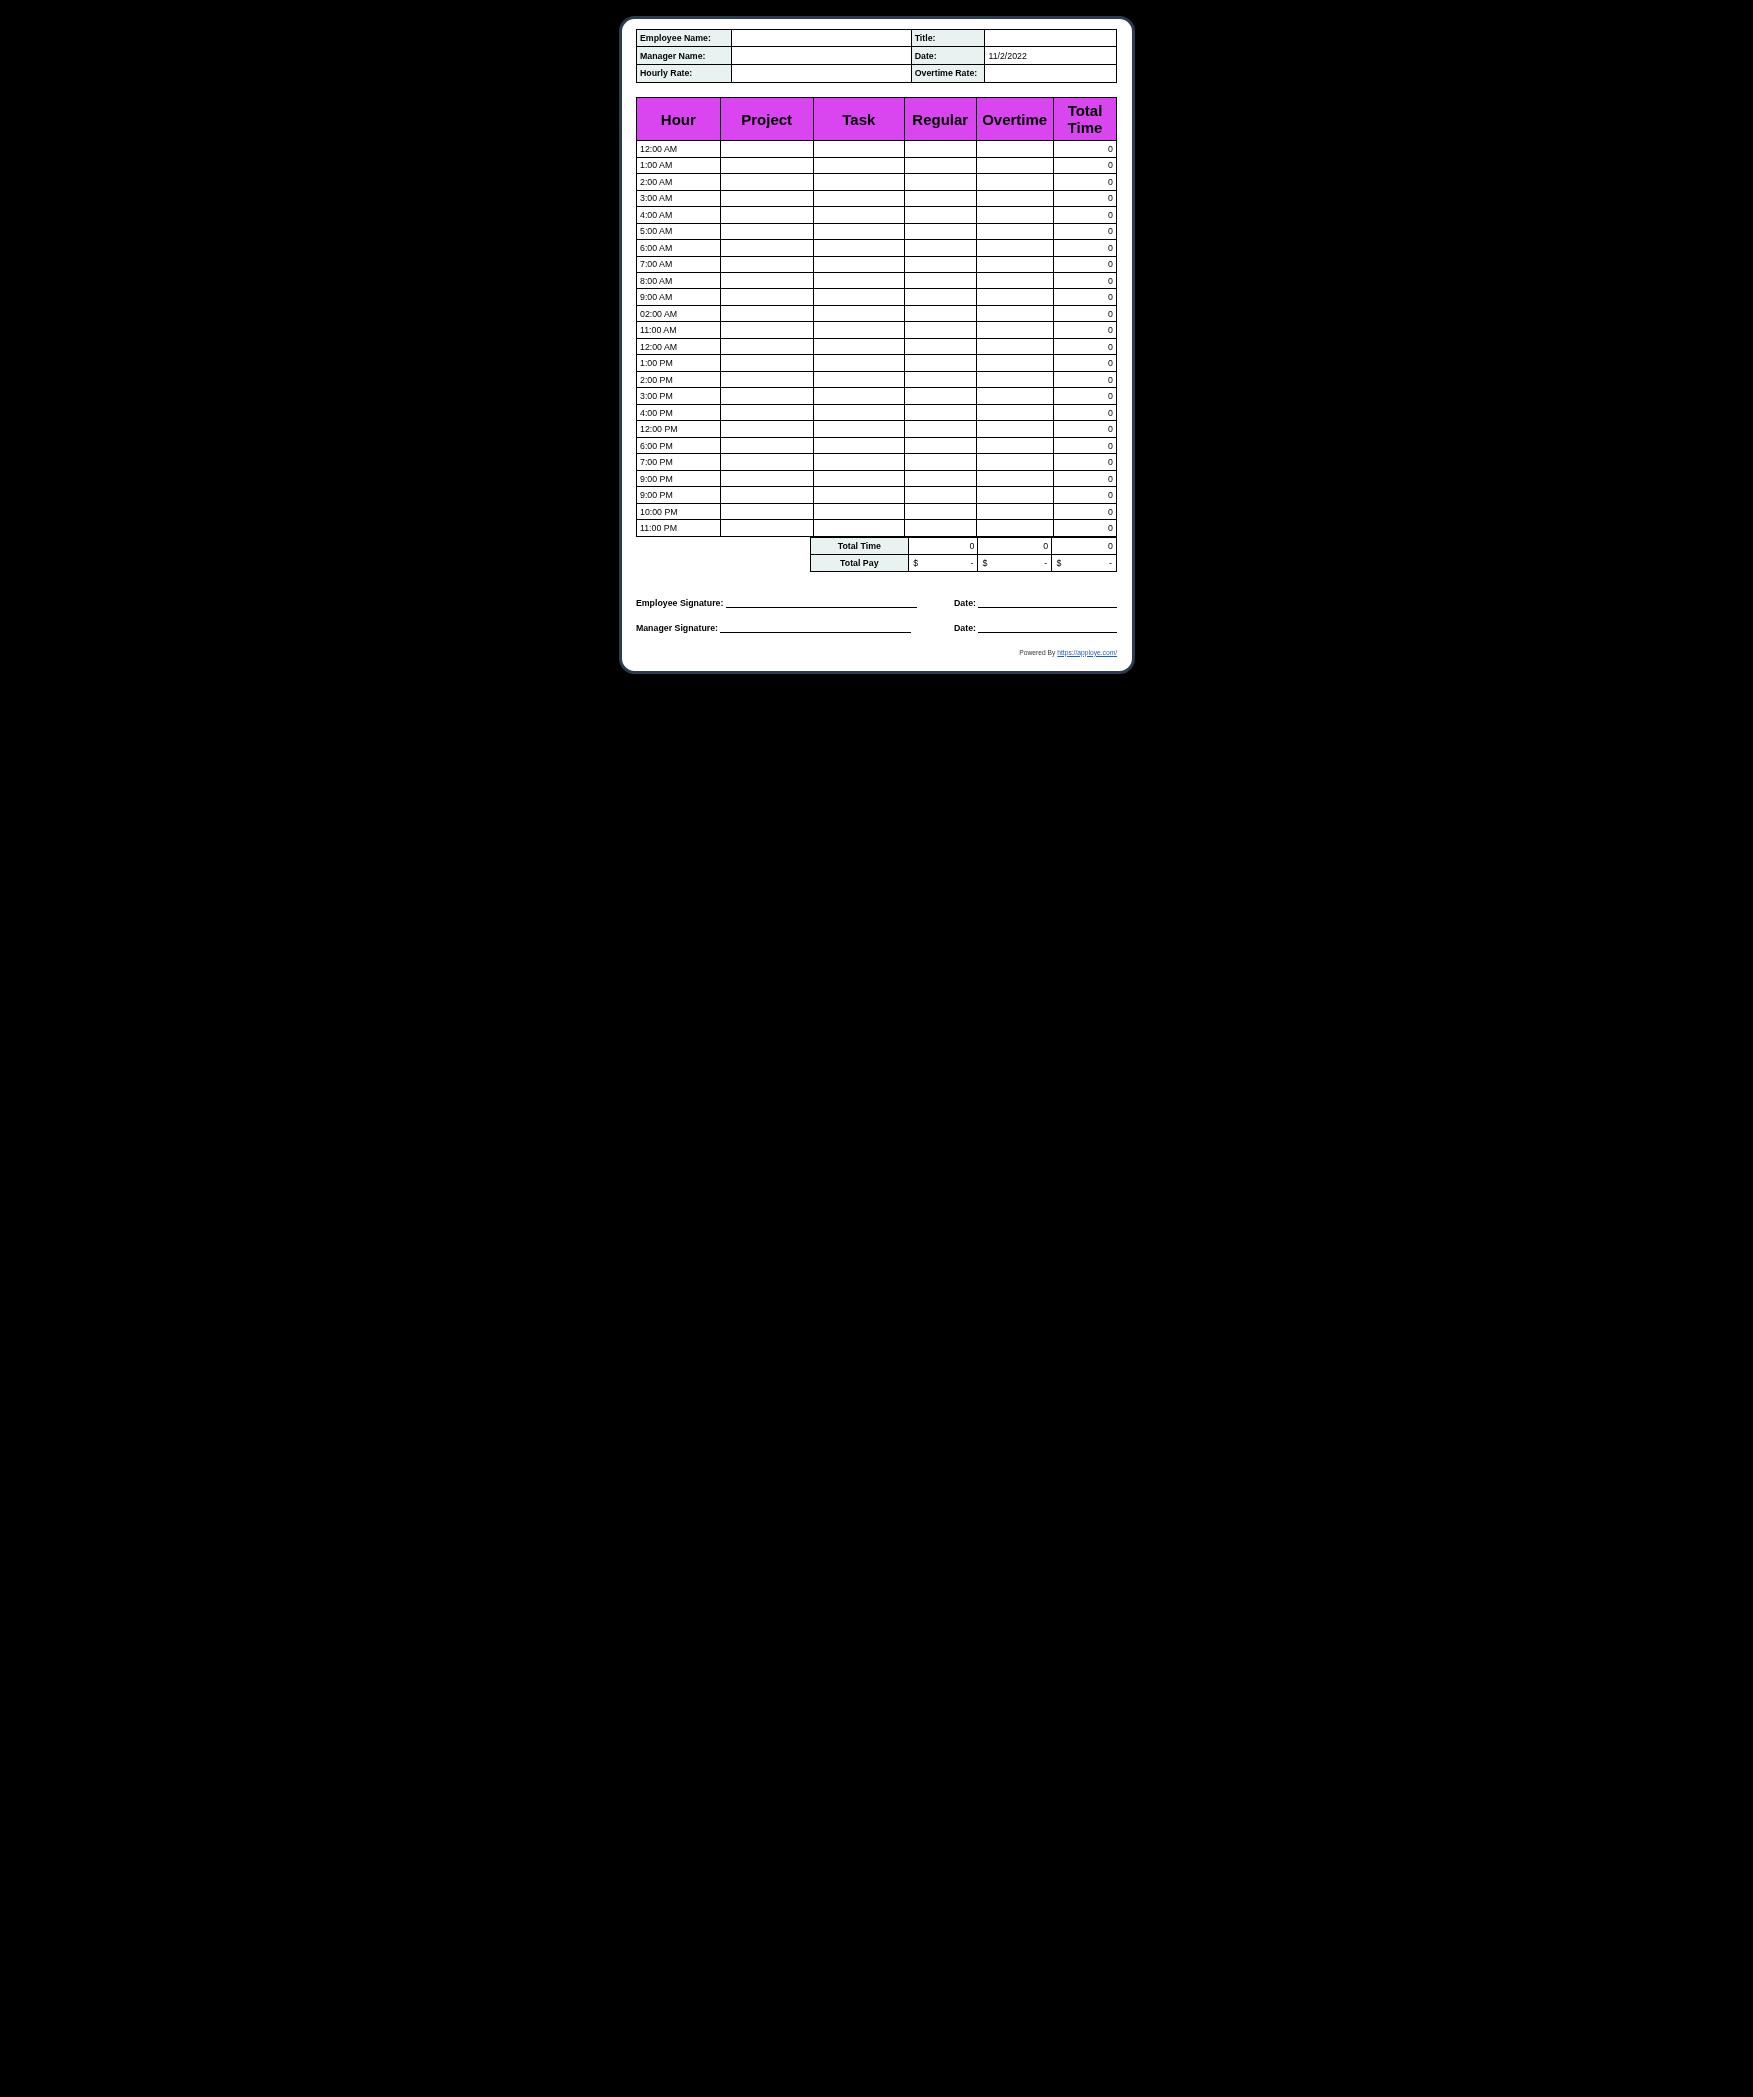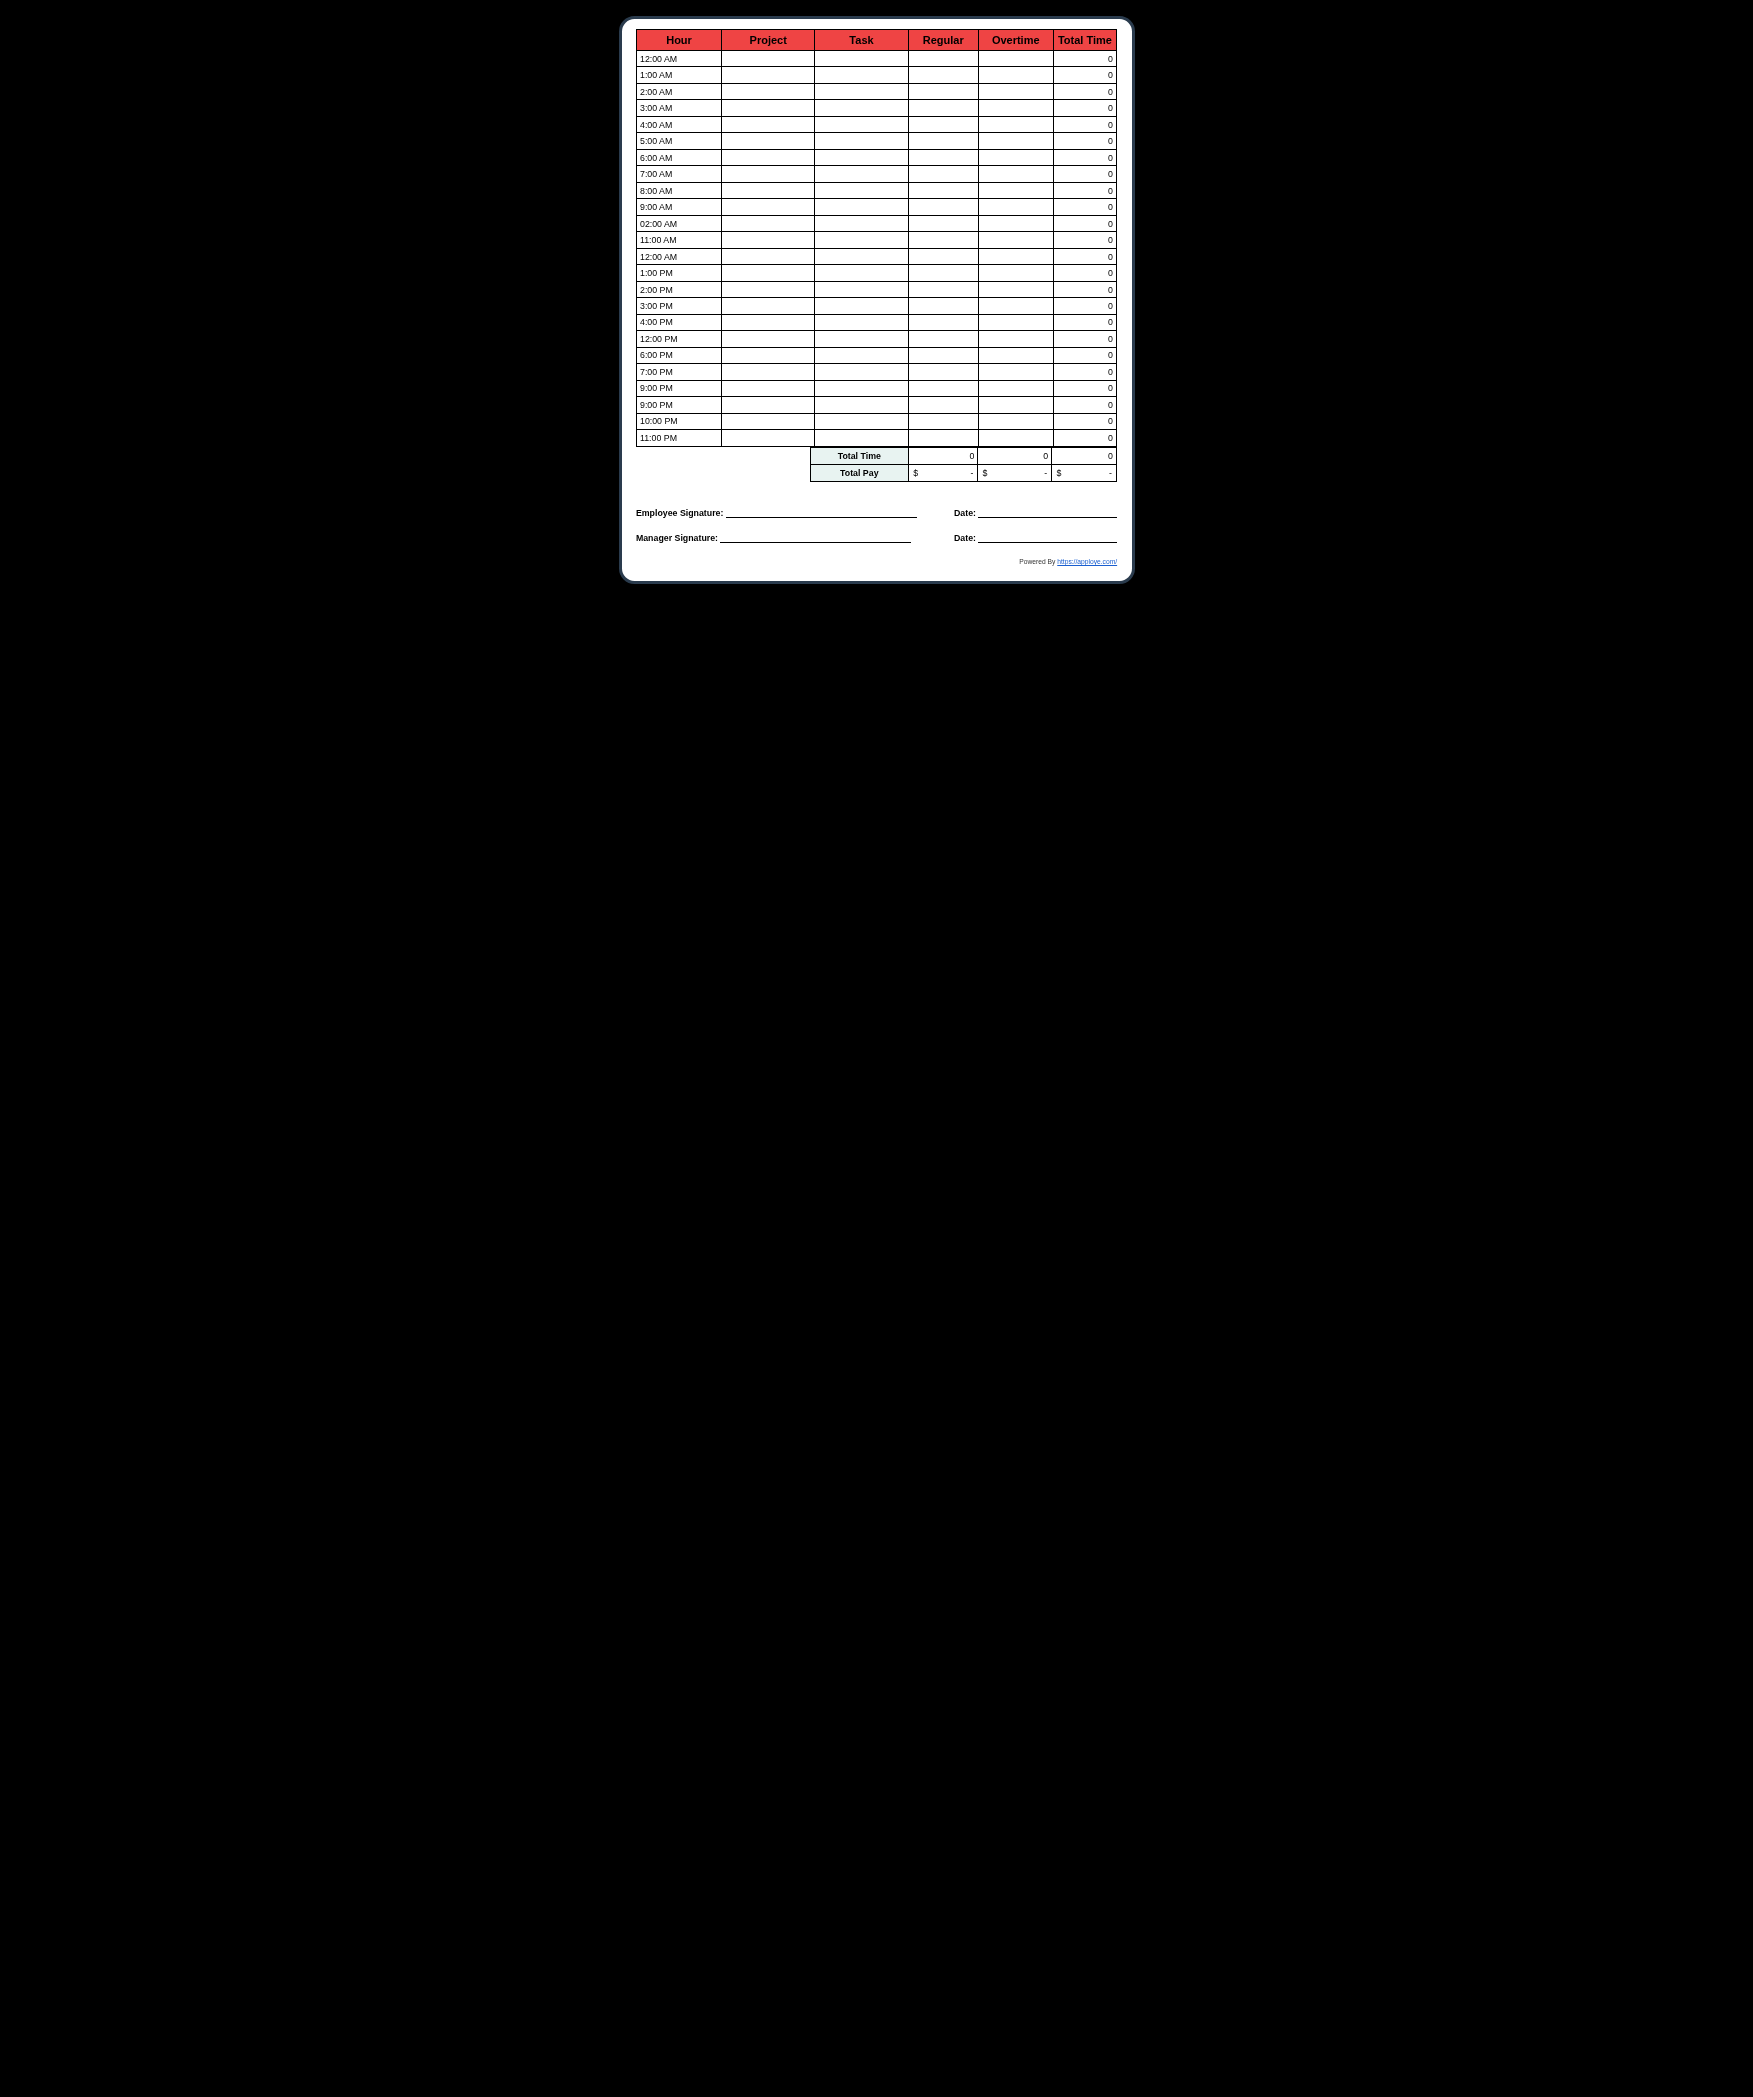--- a/index.html
+++ b/index.html
@@ -22,22 +22,22 @@
   }
   table.info td.lbl2{
     background:#e8f3f1;font-weight:700;width:67px;white-space:nowrap;
   }
   table.info td.val{width:191px;}
   table.info td.val2{width:134px;}
 
   
   table.grid{width:100%;border-collapse:collapse;}
   table.grid th{
-    background:#ef4444;border:0.5px solid #000;font-weight:700;
-    font-size:11px;padding:4.1px 2.1px;
+    background:#d946ef;border:0.5px solid #000;font-weight:700;
+    font-size:15px;padding:4.1px 2.1px;
   }
   table.grid td{
     border:0.5px solid #000;font-size:8.8px;padding:2.1px 3.1px;height:11.3px;
   }
   table.grid td.hour{width:88px;}
   table.grid td.proj{width:95px;}
   table.grid td.task{width:98px;}
   table.grid td.reg {width:67px;text-align:right;}
   table.grid td.ot  {width:72px;text-align:right;}
   table.grid td.tot {width:62px;text-align:right;}
@@ -65,20 +65,42 @@
   .powered{
     text-align:right;font-size:6.7px;color:#333;margin-top:15.5px;
   }
   .powered a{color:#1a5fd0;text-decoration:underline;}
 </style>
 </head>
 <body>
 
 <div class="sheet">
 
+  <table class="info">
+    <tbody>
+        <tr>
+      <td class="lbl">Employee Name:</td>
+      <td class="val"></td>
+      <td class="lbl2">Title:</td>
+      <td class="val2"></td>
+    </tr>
+    <tr>
+      <td class="lbl">Manager Name:</td>
+      <td class="val"></td>
+      <td class="lbl2">Date:</td>
+      <td class="val2">11/2/2022</td>
+    </tr>
+    <tr>
+      <td class="lbl">Hourly Rate:</td>
+      <td class="val"></td>
+      <td class="lbl2">Overtime Rate:</td>
+      <td class="val2"></td>
+    </tr>
+  </tbody>
+    </table>
 
   <table class="grid">
     <thead>
       <tr>
         <th>Hour</th>
         <th>Project</th>
         <th>Task</th>
         <th>Regular</th>
         <th>Overtime</th>
         <th>Total Time</th>

